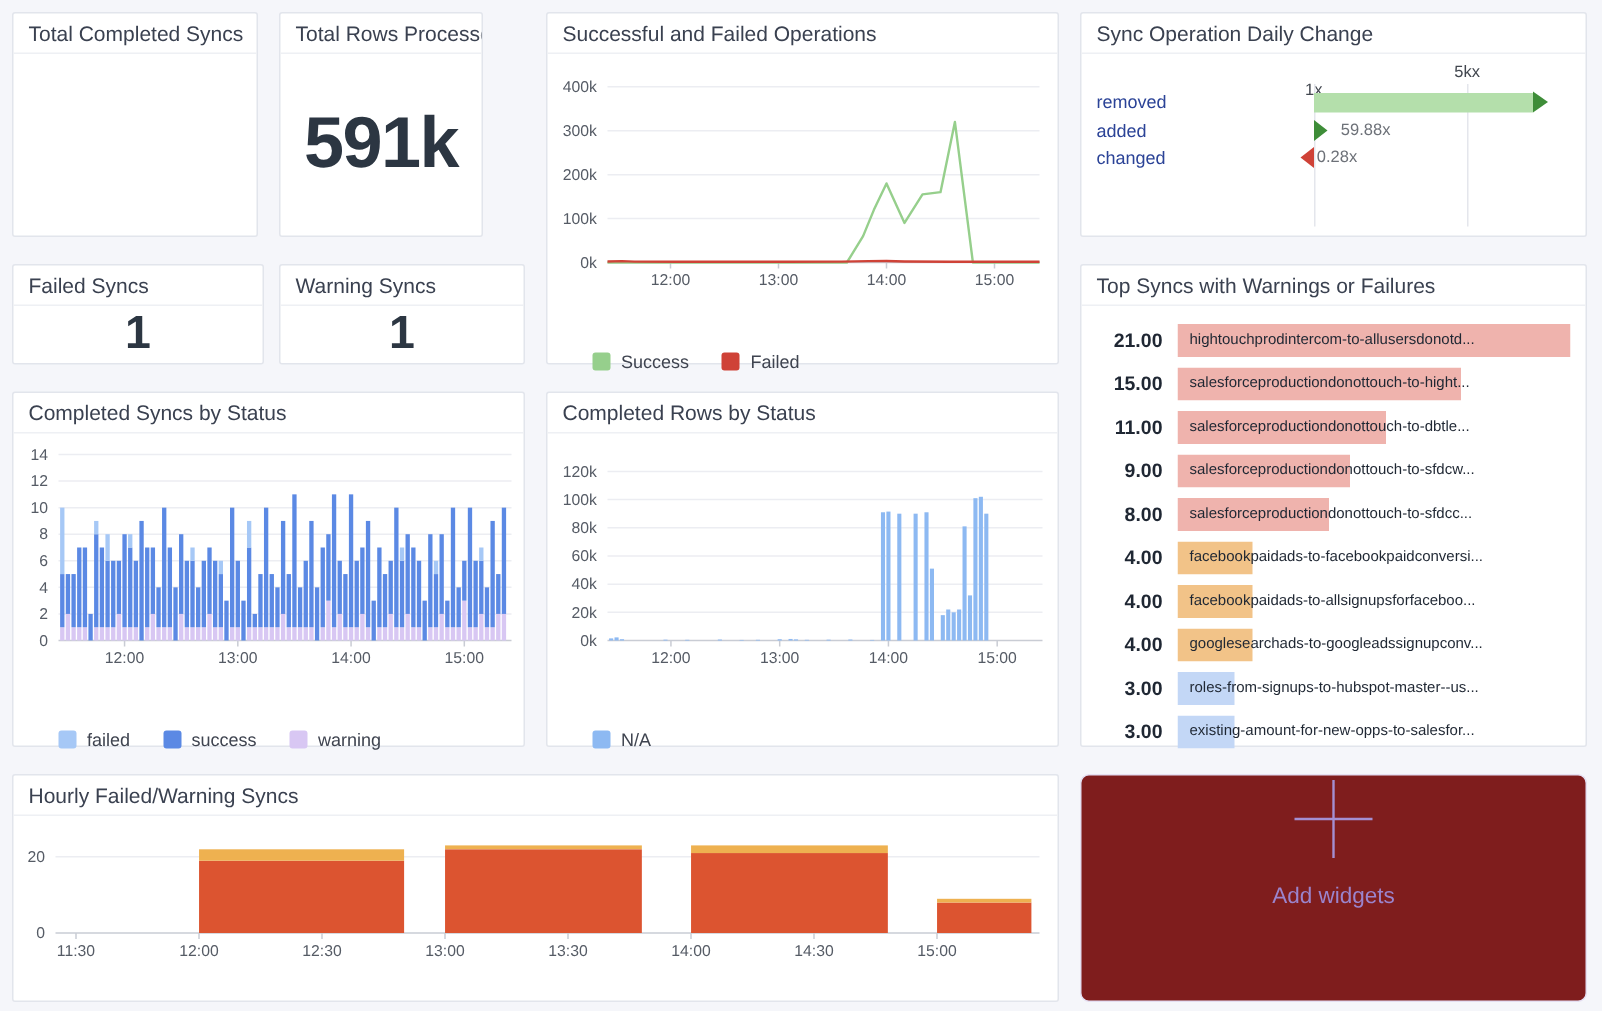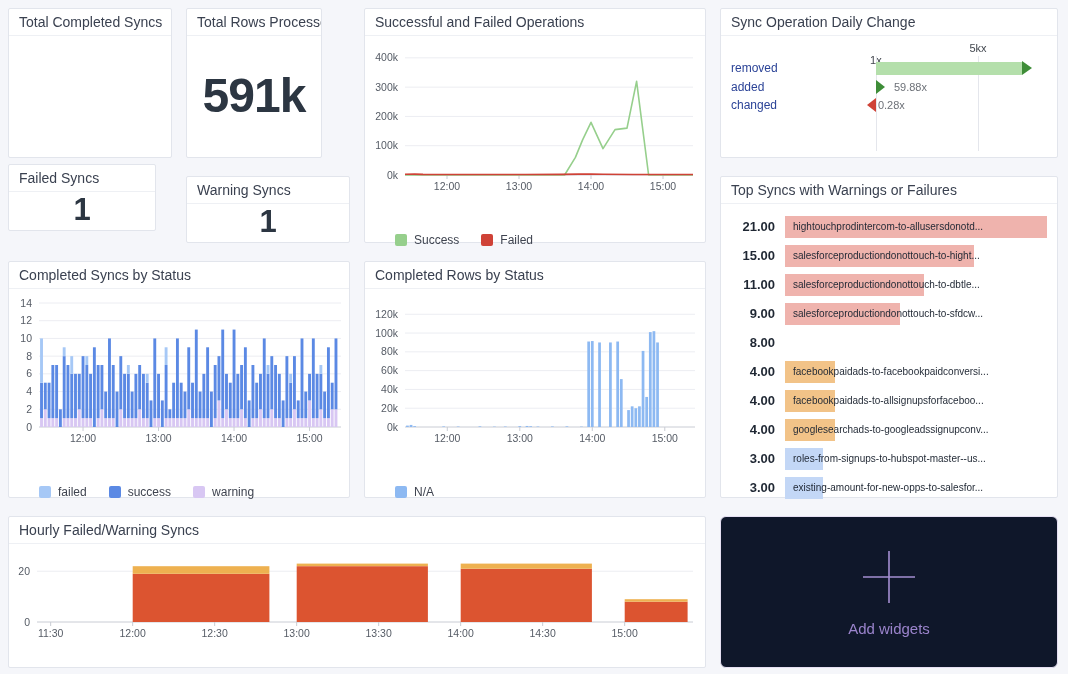--- a/index.html
+++ b/index.html
@@ -45,23 +45,23 @@
   
   .ts-body { padding:8px 10px 4px 6px; }
   .ts-row { display:flex; align-items:center; height:29px; }
   .ts-value { width:48px; text-align:right; font-weight:bold; font-size:13px; color:#1f2733; flex:none; }
   .ts-labelwrap { flex:1; position:relative; margin-left:10px; height:22px; overflow:hidden; }
   .ts-bar { position:absolute; left:0; top:0; height:22px; }
   .ts-text { position:relative; line-height:22px; padding-left:8px; font-size:10px; color:#1f2733;
              white-space:nowrap; overflow:hidden; cursor:pointer; }
   
   .add-widgets {
-    position:absolute; background:#0f172a;
+    position:absolute; background:#7f1d1d;
     border:1px solid #e5dff2; border-radius:6px;
-    display:flex; flex-direction:column; align-items:center; justify-content:center;
+    display:flex; flex-direction:column; align-items:center; 
     cursor:pointer;
   }
   .add-widgets-label { margin-top:14px; font-size:15px; color:#9b84cc; }
   svg text { font-family:"Liberation Sans", sans-serif; }
 </style>
 </head>
 <body>
 
 <div class="dashboard">
 
@@ -125,21 +125,21 @@
         <div class="tri-r" style="left: 89.5%; top: 25px; border-left: 10px solid rgb(62, 141, 56);"></div>
         <div class="g-label" style="top: 44px;">added</div>
         <div class="tri-r" style="top: 44px; left: 46.1%; border-left: 9px solid rgb(62, 141, 56);"></div>
         <div class="g-val" style="top: 45px; left: calc(46.1% + 18px);">59.88x</div>
         <div class="g-label" style="top: 62px;">changed</div>
         <div class="tri-l" style="top: 62px; left: calc(46.1% - 9px); border-right: 9px solid rgb(207, 66, 55);"></div>
         <div class="g-val" style="top: 63px; left: calc(46.1% + 2px);">0.28x</div>
       </div>
   </div>
 
-  <div class="panel" style="left:8px;top:164px;width:148px;height:67px;">
+  <div class="panel" style="left:8px;top:176px;width:168px;height:67px;">
     <div class="panel-title">Failed Syncs</div>
     <div class="stat-value stat-small">1</div>
   </div>
 
   <div class="panel" style="left:186px;top:176px;width:164px;height:67px;">
     <div class="panel-title">Warning Syncs</div>
     <div class="stat-value stat-small">1</div>
   </div>
 
   <div class="panel" style="left:720px;top:176px;width:338px;height:322px;">
@@ -168,20 +168,24 @@
         </div>
         <div class="ts-row">
           <div class="ts-value">9.00</div>
           <div class="ts-labelwrap">
             <div class="ts-bar" style="width: 44%; background: rgb(239, 179, 173);"></div>
             <div class="ts-text">salesforceproductiondonottouch-to-sfdcw...</div>
           </div>
         </div>
         <div class="ts-row">
           <div class="ts-value">8.00</div>
+          <div class="ts-labelwrap">
+            <div class="ts-bar" style="width: 38.5%; background: rgb(239, 179, 173);"></div>
+            <div class="ts-text">salesforceproductiondonottouch-to-sfdcc...</div>
+          </div>
         </div>
         <div class="ts-row">
           <div class="ts-value">4.00</div>
           <div class="ts-labelwrap">
             <div class="ts-bar" style="width: 19%; background: rgb(242, 195, 136);"></div>
             <div class="ts-text">facebookpaidads-to-facebookpaidconversi...</div>
           </div>
         </div>
         <div class="ts-row">
           <div class="ts-value">4.00</div>

